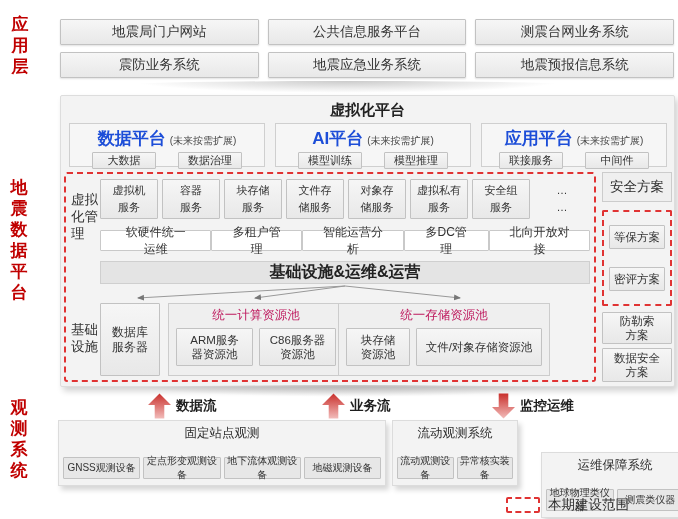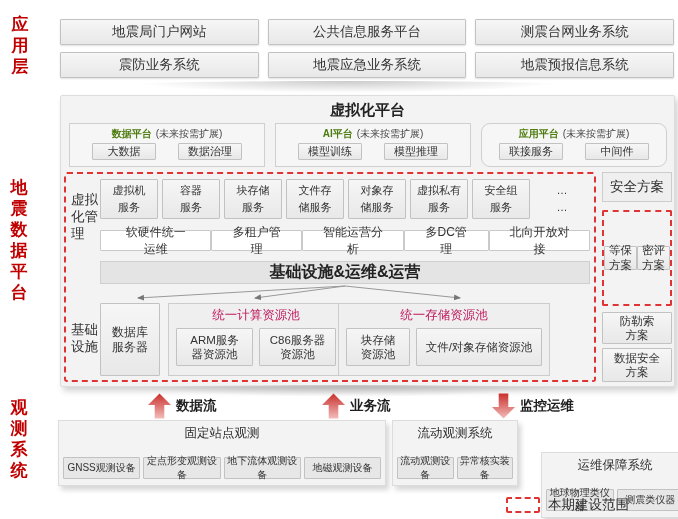--- a/index.html
+++ b/index.html
@@ -27,21 +27,21 @@
 
   
   .vplat{position:absolute;left:60px;top:95px;width:613px;height:290px;
     background:#f3f3f3;border:1px solid #ddd;border-radius:2px;
     box-shadow:3px 4px 6px rgba(0,0,0,.18);}
   .vplat-title{position:absolute;left:0;top:5px;width:100%;text-align:center;
     font-size:15px;font-weight:bold;color:#222;}
   .subplat{position:absolute;top:27px;height:44px;background:#f6f6f6;
     border:1px solid #cfcfcf;box-sizing:border-box;}
   .subplat-head{display:flex;align-items:baseline;justify-content:center;gap:4px;margin-top:3px;}
-  .subplat-title{font-size:10px;font-weight:bold;color:#4d7c0f;}
+  .subplat-title{font-size:17px;font-weight:bold;color:#1d4ed8;}
   .subplat-note{font-size:10px;color:#444;}
   .subplat-btns{display:flex;justify-content:center;gap:22px;margin-top:2px;}
   .subplat-btn{height:17px;min-width:64px;font-size:11px;padding:0 9px;}
 
   
   .dashed-box{position:absolute;left:64px;top:172px;width:532px;height:210px;
     border:2px dashed #e03333;border-radius:3px;box-sizing:border-box;}
   .vlabel{position:absolute;font-size:13.5px;line-height:17px;color:#333;white-space:pre-line;}
   .svc-row{position:absolute;left:34px;top:5px;width:490px;height:40px;display:flex;gap:4px;}
   .svc-cell{flex:1;font-size:11px;line-height:17px;padding:2px 1px;}
@@ -61,21 +61,21 @@
   .pool-items{display:flex;gap:6px;margin:4px 7px 0 7px;border-radius:10px;}
   .pool-btn{flex:1;height:38px;font-size:11.5px;line-height:14px;}
 
   
   .sec-col{position:absolute;left:602px;top:172px;width:70px;height:210px;}
   .sec-head{position:absolute;left:0;top:0;width:70px;height:30px;
     background:#efefef;border:1px solid #ccc;box-sizing:border-box;
     display:flex;align-items:center;justify-content:center;font-size:13.5px;color:#2d2d2d;}
   .sec-dashed{position:absolute;left:0;top:38px;width:70px;height:96px;
     border:2px dashed #e03333;border-radius:2px;box-sizing:border-box;
-    display:flex;flex-direction:row;justify-content:space-around;align-items:center;padding:4px 0;}
+    display:flex;flex-direction:column;justify-content:space-around;align-items:center;padding:4px 0;}
   .sec-btn{width:56px;height:24px;font-size:11.5px;}
   .sec-item{position:absolute;left:0;width:70px;font-size:11.5px;line-height:14px;}
 
   
   .flow{position:absolute;top:392px;height:27px;display:flex;align-items:center;gap:5px;}
   .flow-label{font-size:13.5px;font-weight:bold;color:#1e1e1e;}
 
   
   .obs-box{position:absolute;top:420px;height:66px;background:#f3f3f3;
     border:1px solid #dcdcdc;box-sizing:border-box;box-shadow:3px 4px 5px rgba(0,0,0,.16);}
@@ -134,21 +134,21 @@
     <div class="subplat" style="left:214px;width:196px;">
       <div class="subplat-head">
         <span class="subplat-title">AI平台</span>
         <span class="subplat-note">(未来按需扩展)</span>
       </div>
       <div class="subplat-btns">
         <div class="btn subplat-btn">模型训练</div>
         <div class="btn subplat-btn">模型推理</div>
       </div>
     </div>
-    <div class="subplat" style="left:420px;width:186px;border-radius:9px;">
+    <div class="subplat" style="left:420px;width:186px;">
       <div class="subplat-head">
         <span class="subplat-title">应用平台</span>
         <span class="subplat-note">(未来按需扩展)</span>
       </div>
       <div class="subplat-btns">
         <div class="btn subplat-btn">联接服务</div>
         <div class="btn subplat-btn">中间件</div>
       </div>
     </div>
   </div>

